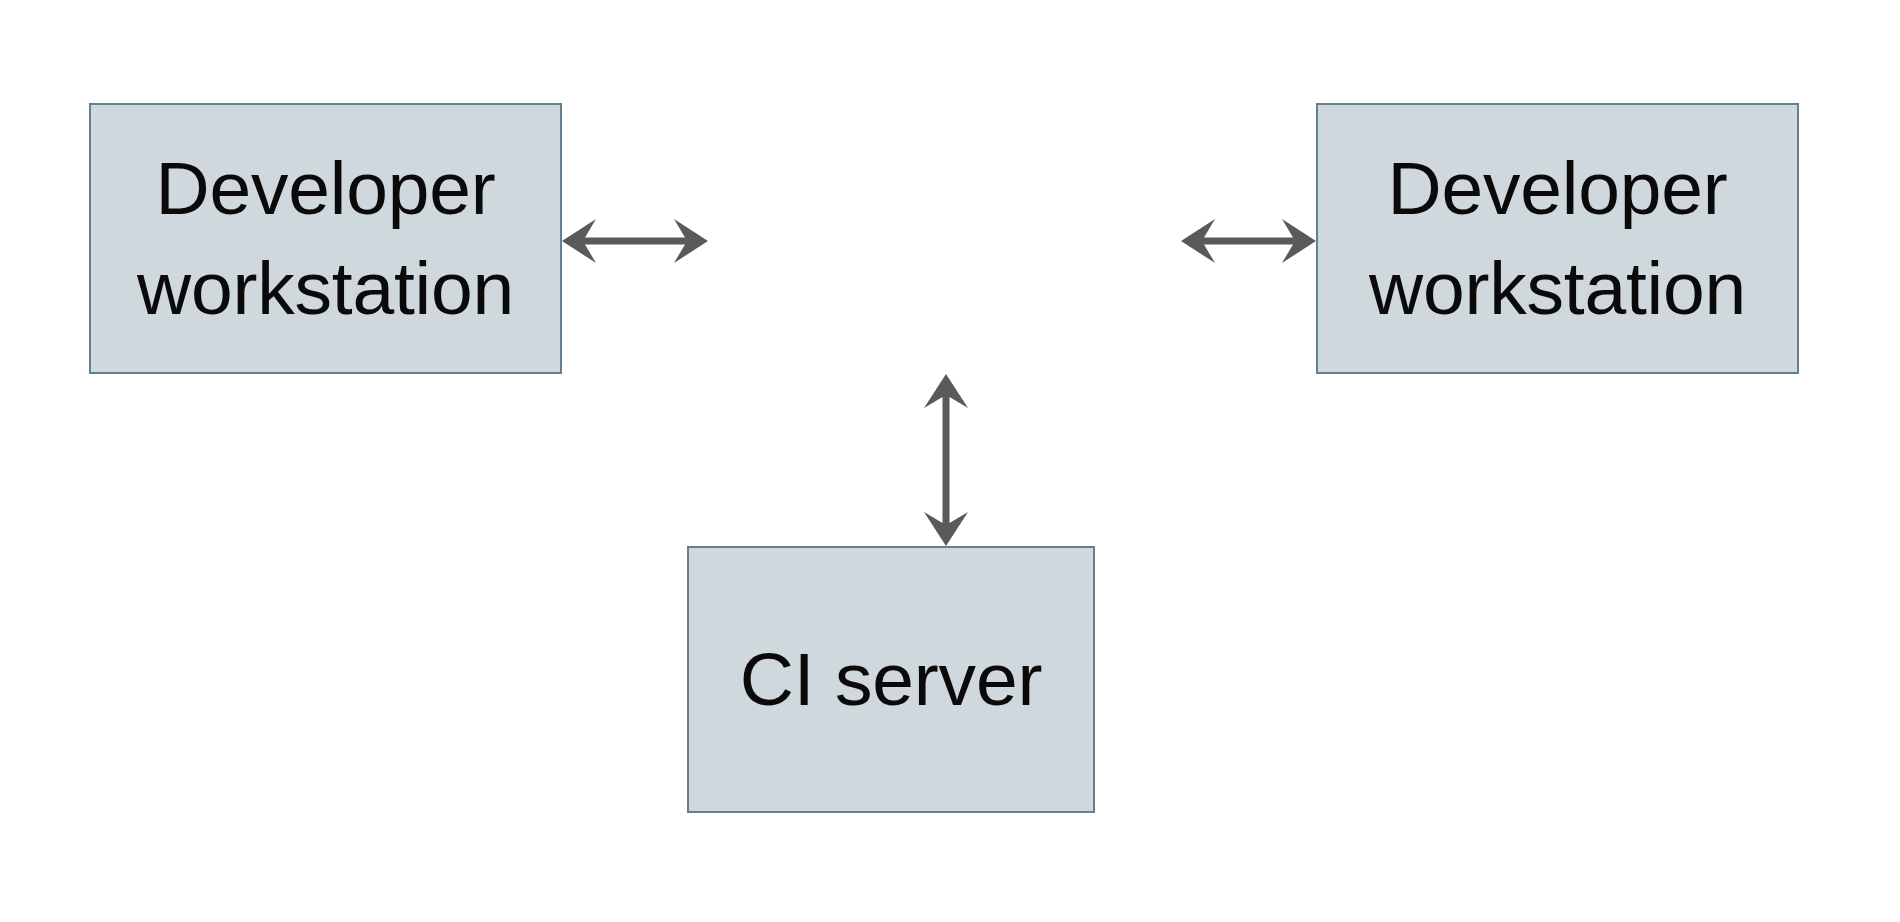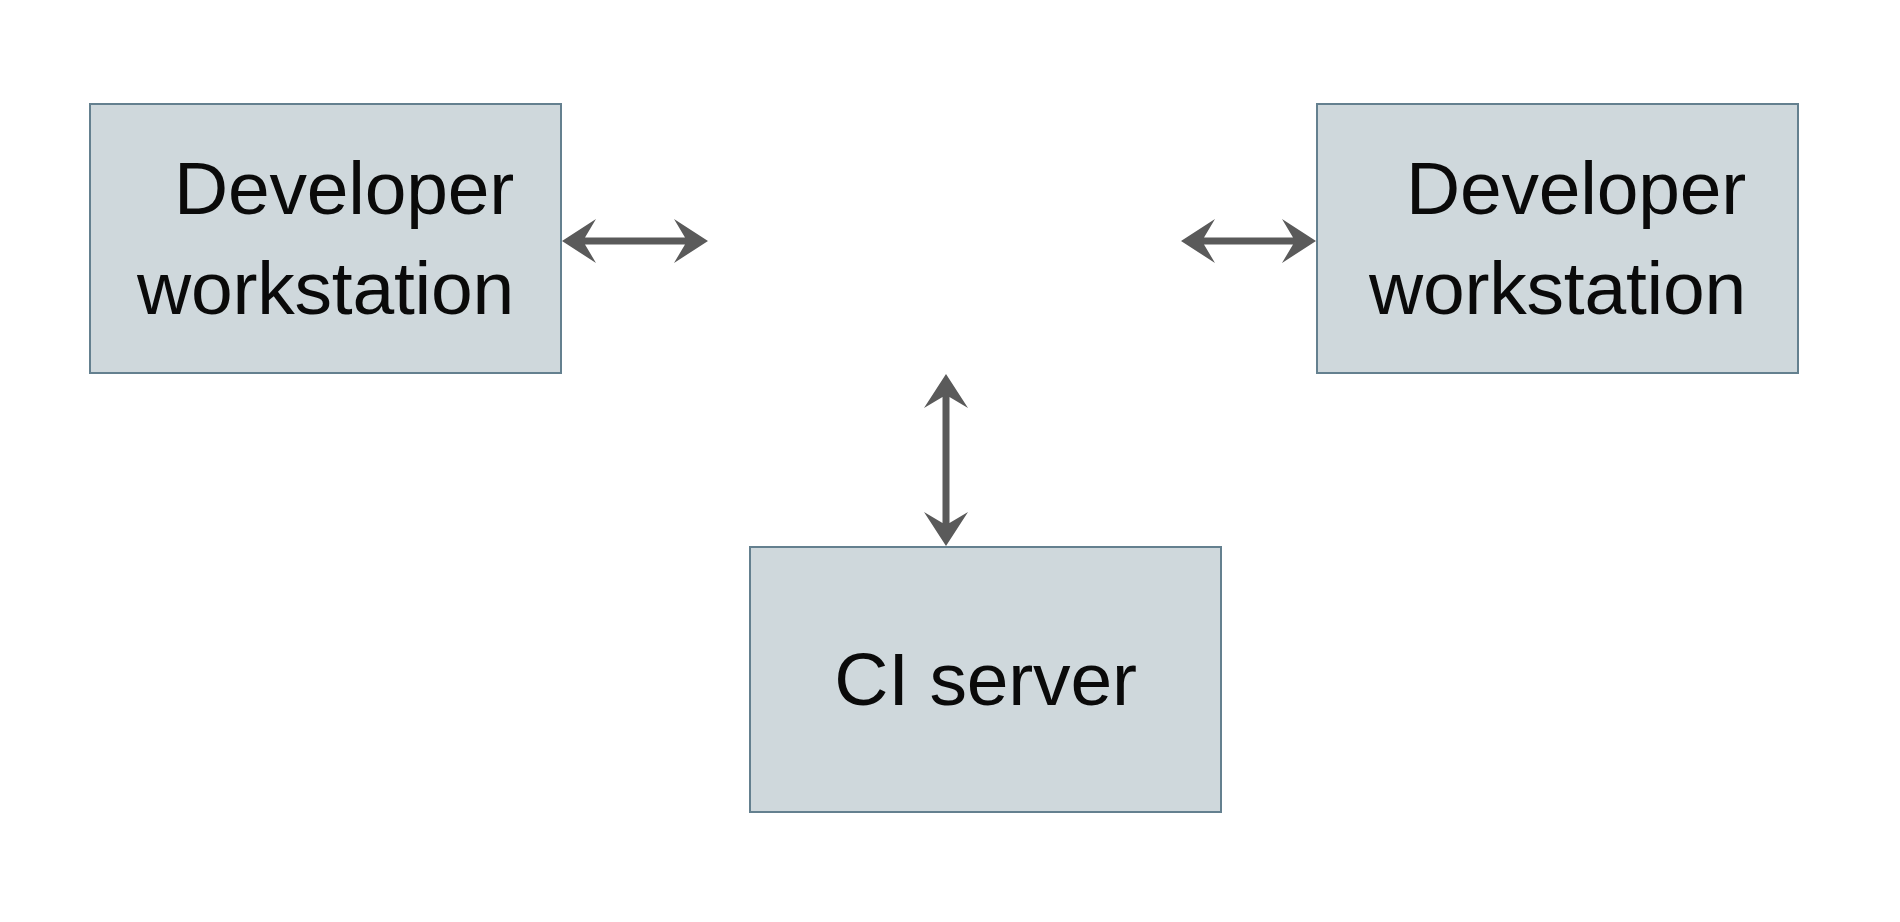--- a/index.html
+++ b/index.html
@@ -19,21 +19,21 @@
     overflow: hidden;
   }
   .node {
     position: absolute;
     box-sizing: border-box;
     background: #cfd8dc;
     border: 2px solid #64808f;
     display: flex;
     align-items: center;
     justify-content: center;
-    text-align: right;
+    text-align: center;
   }
   .node-label {
     font-size: 75px;
     line-height: 1.33;
     color: #0a0a0a;
     font-weight: 400;
     letter-spacing: -0.2px;
     white-space: pre-line;
     user-select: none;
   }
@@ -55,21 +55,21 @@
     <span class="node-label" style="color: rgb(10, 10, 10);">Developer
 workstation</span>
   </div>
 
 
   <div class="node" id="node-2" style="left: 1316px; top: 103px; width: 483px; height: 271px; background: rgb(207, 216, 220); border-color: rgb(100, 128, 143);">
     <span class="node-label" style="color: rgb(10, 10, 10);">Developer
 workstation</span>
   </div>
 
-  <div class="node" id="node-3" style="left: 749px; top: 546px; width: 473px; height: 267px; background: rgb(207, 216, 220); border-color: rgb(100, 128, 143);">
+  <div class="node" id="node-3" style="left: 687px; top: 546px; width: 408px; height: 267px; background: rgb(207, 216, 220); border-color: rgb(100, 128, 143);">
     <span class="node-label" style="color: rgb(10, 10, 10);">CI server</span>
   </div>
 
   <div class="edge" id="edge-0" style="left: 562px; top: 219px; width: 146px; height: 44px;">
       <svg width="146" height="44" viewBox="0 0 146 44">
         <g transform="translate(0,22)">
           <polygon points="0.00,0.00 34.00,-22.00 23.00,-3.50 123.00,-3.50 112.00,-22.00 146.00,0.00 112.00,22.00 123.00,3.50 23.00,3.50 34.00,22.00" fill="#5a5a5a"></polygon>
         </g>
       </svg>
     </div>

